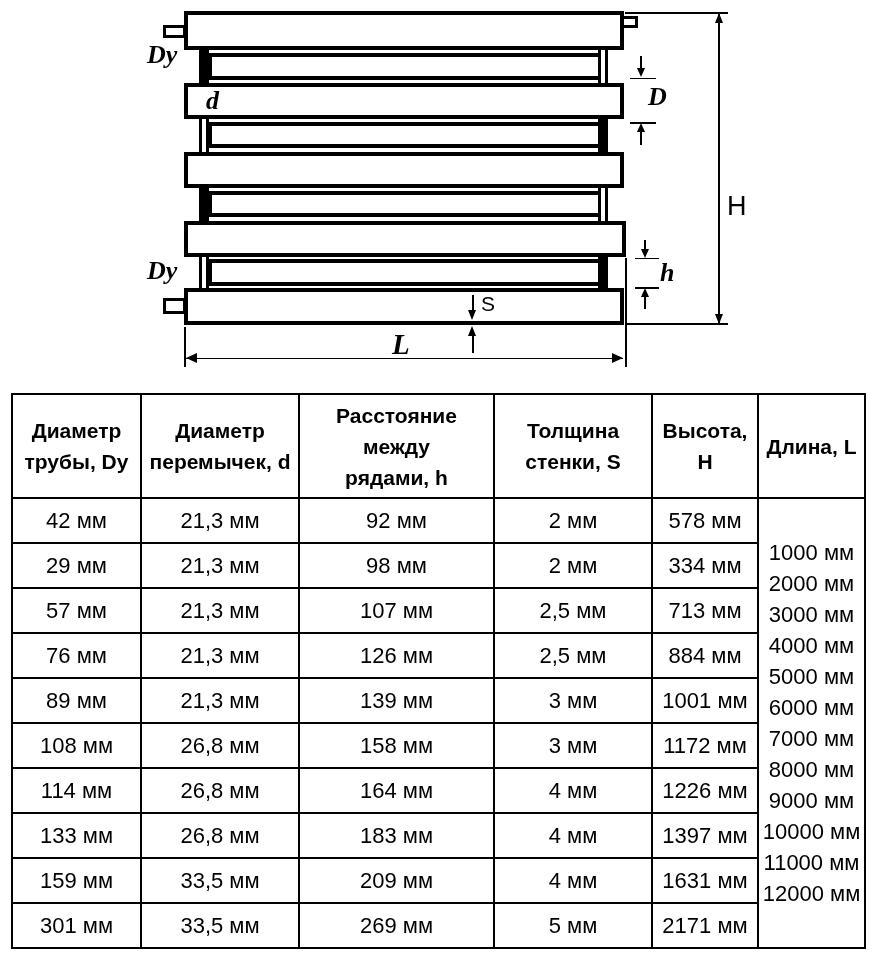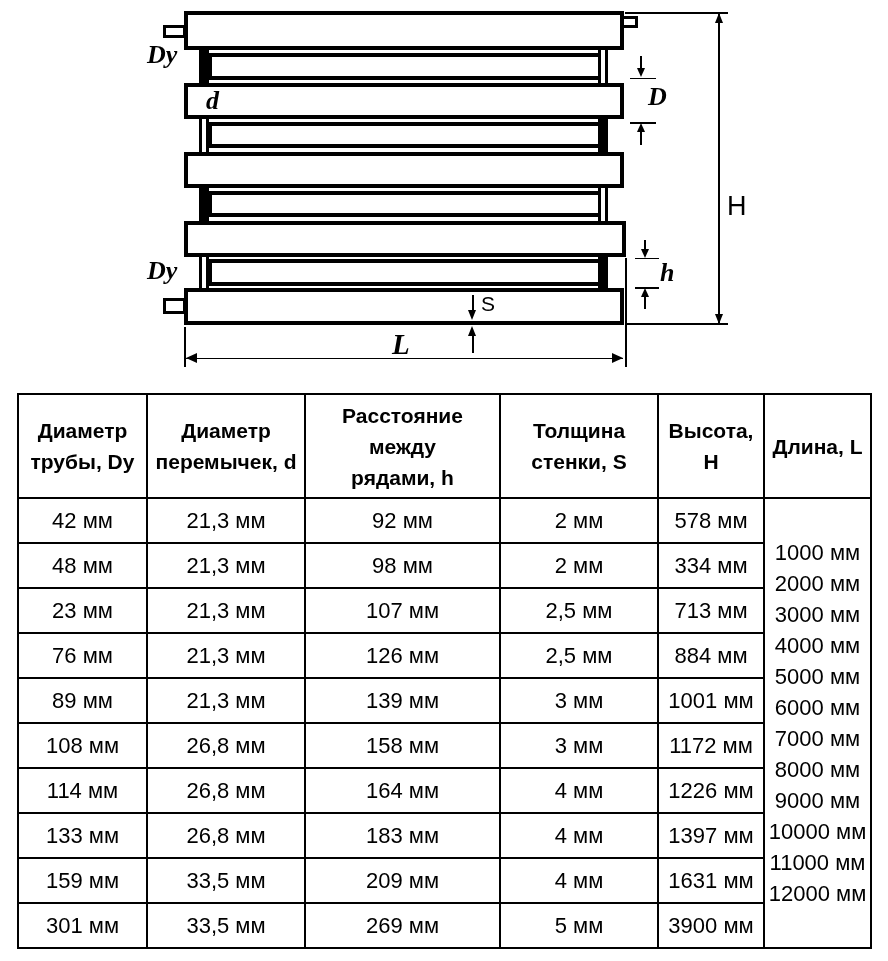--- a/index.html
+++ b/index.html
@@ -17,21 +17,21 @@
   .arr{position:absolute;width:0;height:0;}
   .arr.up{border-left:4px solid transparent;border-right:4px solid transparent;border-bottom:10px solid #000;}
   .arr.down{border-left:4px solid transparent;border-right:4px solid transparent;border-top:10px solid #000;}
   .arr.left{border-top:5px solid transparent;border-bottom:5px solid transparent;border-right:11px solid #000;}
   .arr.right{border-top:5px solid transparent;border-bottom:5px solid transparent;border-left:11px solid #000;}
   .lab{position:absolute;white-space:nowrap;}
   .serifLab{font-family:"Liberation Serif",serif;font-style:italic;font-weight:bold;font-size:26px;line-height:1;}
   .sansLab{font-family:"Liberation Sans",sans-serif;font-size:25px;line-height:1;}
 
   
-  #spec-table{position:absolute;left:17px;top:393px;width:853px;border-collapse:collapse;
+  #spec-table{position:absolute;left:11px;top:393px;width:853px;border-collapse:collapse;
               table-layout:fixed;font-size:22px;}
   #spec-table th,#spec-table td{border:2px solid #000;text-align:center;vertical-align:middle;
               padding:0;overflow:hidden;}
   #spec-table thead tr{height:104px;}
   #spec-table tbody tr{height:45px;}
   #spec-table th{font-weight:bold;font-size:21px;line-height:31px;}
   #spec-table td{font-weight:normal;}
   #spec-table td.len div{line-height:31px;}
 </style>
 </head>
@@ -158,28 +158,28 @@
           <div>6000 мм</div>
           <div>7000 мм</div>
           <div>8000 мм</div>
           <div>9000 мм</div>
           <div>10000 мм</div>
           <div>11000 мм</div>
           <div>12000 мм</div>
         </td>
       </tr>
       <tr>
-        <td>48 мм</td>
+        <td>29 мм</td>
         <td>21,3 мм</td>
         <td>98 мм</td>
         <td>2 мм</td>
         <td>334 мм</td>
       </tr>
       <tr>
-        <td>23 мм</td>
+        <td>57 мм</td>
         <td>21,3 мм</td>
         <td>107 мм</td>
         <td>2,5 мм</td>
         <td>713 мм</td>
       </tr>
       <tr>
         <td>76 мм</td>
         <td>21,3 мм</td>
         <td>126 мм</td>
         <td>2,5 мм</td>
@@ -218,17 +218,17 @@
         <td>33,5 мм</td>
         <td>209 мм</td>
         <td>4 мм</td>
         <td>1631 мм</td>
       </tr>
       <tr>
         <td>301 мм</td>
         <td>33,5 мм</td>
         <td>269 мм</td>
         <td>5 мм</td>
-        <td>3900 мм</td>
+        <td>2171 мм</td>
       </tr>
     </tbody>
   </table>
 </div>
 
 </body></html>

